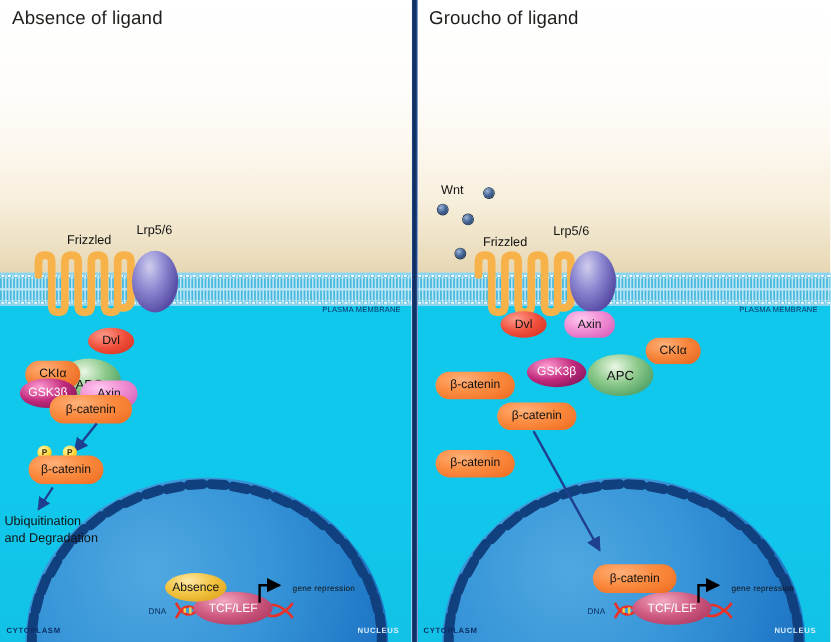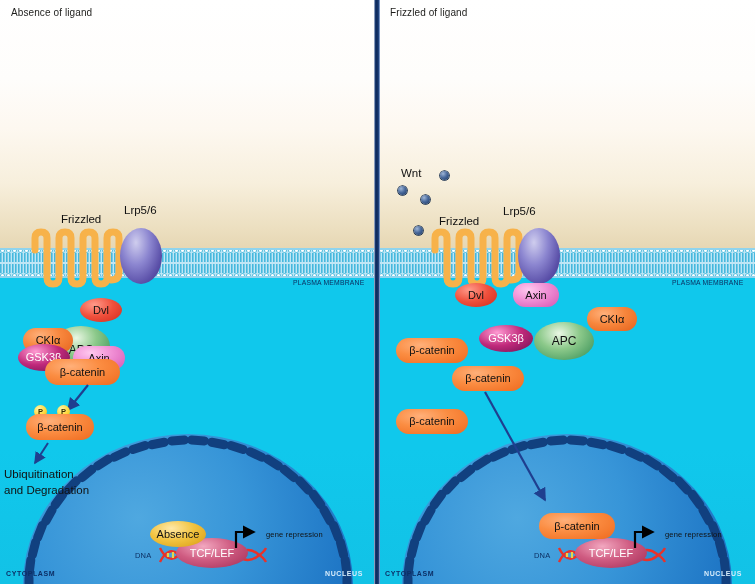--- a/index.html
+++ b/index.html
@@ -45,21 +45,21 @@
   
   .nucleus-wrap{position:absolute;left:0;bottom:0;width:100%;height:160px;overflow:hidden;}
   .nucleus{
     position:absolute;left:50%;transform:translateX(-50%);
     bottom:-150px;width:330px;height:300px;border-radius:50%;
     background:radial-gradient(ellipse at 35% 28%,#4fa8e0 0%,#3795d8 35%,#1d74c4 72%,#0f5ba8 100%);
   }
   .pore{position:absolute;background:#11407f;border-radius:6px;}
 
   
-  .panel-title{position:absolute;font-size:10px;color:#1d1d1b;letter-spacing:.1px;}
+  .panel-title{position:absolute;font-size:17px;color:#1d1d1b;letter-spacing:.1px;}
   .corner-label{position:absolute;font-size:7px;color:#0c2f66;letter-spacing:.6px;font-weight:bold;}
   .small-label{position:absolute;font-size:11.5px;color:#111;text-align:center;}
   .tiny-label{position:absolute;font-size:6.8px;color:#0b2c5e;letter-spacing:.2px;}
 
   
   .blob{position:absolute;display:flex;align-items:center;justify-content:center;
     font-size:11px;color:#111;white-space:nowrap;text-align:center;line-height:1;}
   .blob.round{border-radius:50%;}
   .blob.pill{border-radius:999px;}
   .bc{background:radial-gradient(ellipse at 34% 28%,#ffb07a 0%,#fb8d42 42%,#ef6a1e 100%);}
@@ -1370,17 +1370,17 @@
         <path d="M0,0 L6,3 L0,6 z" fill="#000"></path>
           </marker>
         </defs>
       <path d="M2,22 L2,6 L20,6" fill="none" stroke="#000" stroke-width="2.2" marker-end="url(#ahR2)"></path>
     </svg>
     <div class="tiny-label" style="left:286px;top:530px;font-size:7.5px;color:#111;">gene repression</div>
 
     <div class="corner-label" style="left:6px;top:570px;">CYTOPLASM</div>
     <div class="corner-label" style="left:325px;top:570px;color:#d7ecfb;">NUCLEUS</div>
 
-    <div class="panel-title" style="left:11px;top:7px;">Frizzled of ligand</div>
+    <div class="panel-title" style="left:11px;top:7px;">Groucho of ligand</div>
   </div>
 
   <div id="divider"></div>
 </div>
 
 </body></html>

